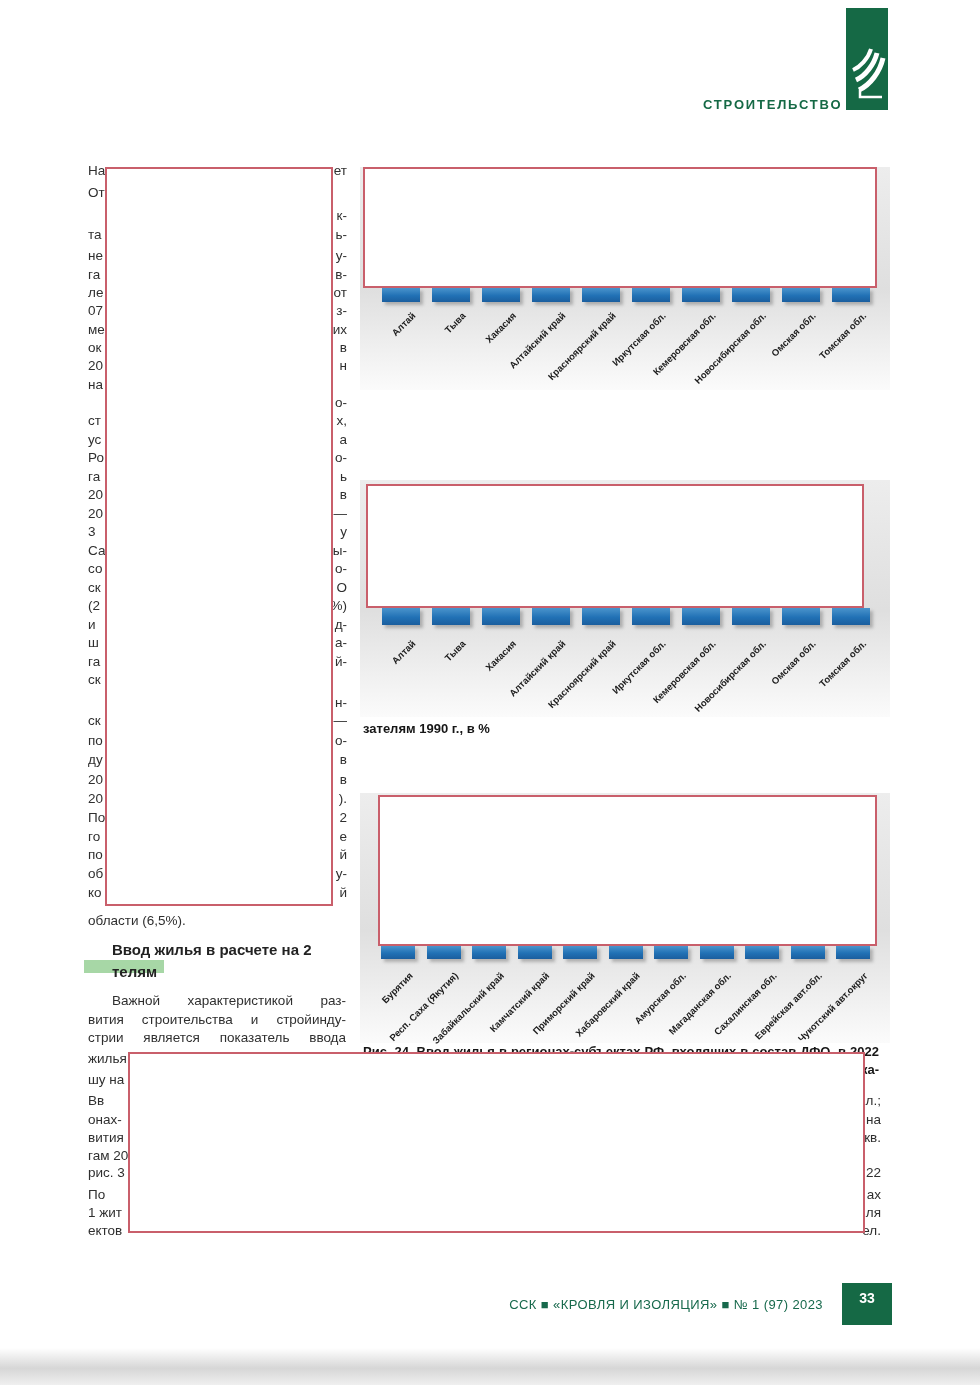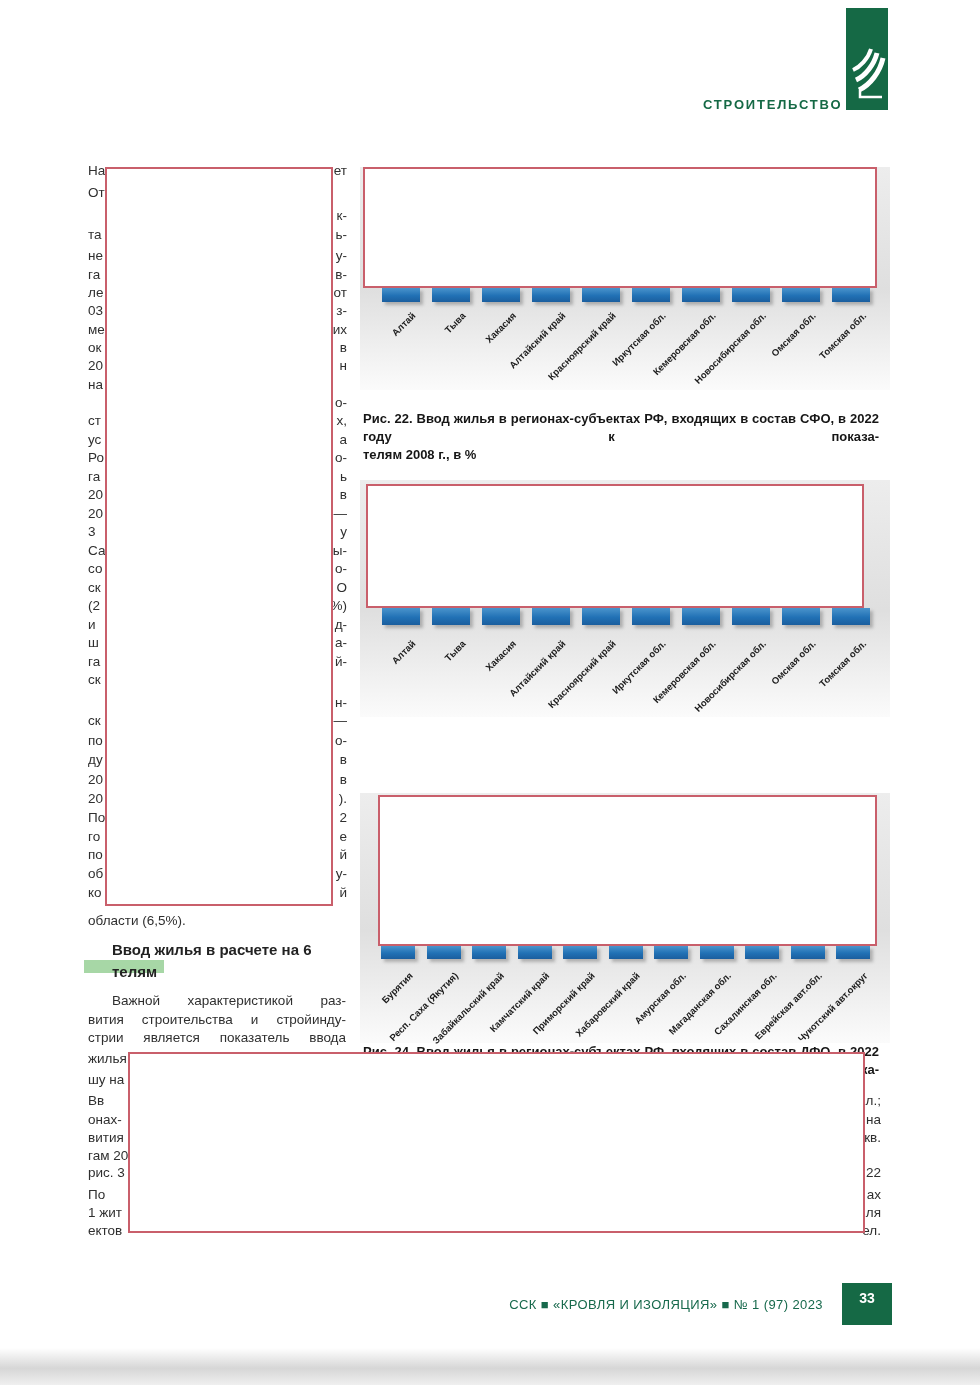--- a/index.html
+++ b/index.html
@@ -88,21 +88,21 @@
       </div>
       <div class="tl" style="top: 267px;">
         <span>га</span>
         <span>в-</span>
       </div>
       <div class="tl" style="top: 285px;">
         <span>ле</span>
         <span>от</span>
       </div>
       <div class="tl" style="top: 303px;">
-        <span>03</span>
+        <span>07</span>
         <span>з-</span>
       </div>
       <div class="tl" style="top: 322px;">
         <span>ме</span>
         <span>их</span>
       </div>
       <div class="tl" style="top: 340px;">
         <span>ок</span>
         <span>в</span>
       </div>
@@ -224,21 +224,21 @@
       </div>
       <div class="tl" style="top: 913px;">
         <span>области (6,5%).</span>
         <span></span>
       </div>
     </div>
 
   <div class="redact" style="left:105px;top:167px;width:228px;height:739px;"></div>
 
   <div class="hl-mark"></div>
-  <div class="sec-head" style="top:941px;">Ввод жилья в расчете на 6</div>
+  <div class="sec-head" style="top:941px;">Ввод жилья в расчете на 2</div>
   <div class="sec-head" style="top:963px;">телям</div>
 
   <div class="para-line indent" style="top:993px;">Важной характеристикой раз-</div>
   <div class="para-line" style="top:1012px;">вития строительства и стройинду-</div>
   <div class="para-line" style="top:1030px;">стрии является показатель ввода</div>
 
   <div class="chart" style="top:167px;height:223px;">
       <div class="bar" style="left: 22px; top: 121px; width: 38px; height: 14px;"></div>
       <span class="xlabel" style="top: 143px; right: 480px;">Алтай</span>
       <div class="bar" style="left: 72px; top: 121px; width: 38px; height: 14px;"></div>
@@ -254,24 +254,20 @@
       <div class="bar" style="left: 322px; top: 121px; width: 38px; height: 14px;"></div>
       <span class="xlabel" style="top: 143px; right: 180px;">Кемеровская обл.</span>
       <div class="bar" style="left: 372px; top: 121px; width: 38px; height: 14px;"></div>
       <span class="xlabel" style="top: 143px; right: 130px;">Новосибирская обл.</span>
       <div class="bar" style="left: 422px; top: 121px; width: 38px; height: 14px;"></div>
       <span class="xlabel" style="top: 143px; right: 80px;">Омская обл.</span>
       <div class="bar" style="left: 472px; top: 121px; width: 38px; height: 14px;"></div>
       <span class="xlabel" style="top: 143px; right: 30px;">Томская обл.</span>
     </div>
   <div class="redact" style="left:363px;top:167px;width:514px;height:121px;"></div>
-  <div class="caption" style="top:410px;">
-    <div class="j">Рис. 22. Ввод жилья в регионах-субъектах РФ, входящих в состав СФО, в 2022 году к показа-</div>
-    <div>телям 2008 г., в %</div>
-  </div>
 
   <div class="chart" style="top:480px;height:237px;">
       <div class="bar" style="left: 22px; top: 128px; width: 38px; height: 17px;"></div>
       <span class="xlabel" style="top: 158px; right: 480px;">Алтай</span>
       <div class="bar" style="left: 72px; top: 128px; width: 38px; height: 17px;"></div>
       <span class="xlabel" style="top: 158px; right: 430px;">Тыва</span>
       <div class="bar" style="left: 122px; top: 128px; width: 38px; height: 17px;"></div>
       <span class="xlabel" style="top: 158px; right: 380px;">Хакасия</span>
       <div class="bar" style="left: 172px; top: 128px; width: 38px; height: 17px;"></div>
       <span class="xlabel" style="top: 158px; right: 330px;">Алтайский край</span>
@@ -283,20 +279,21 @@
       <span class="xlabel" style="top: 158px; right: 180px;">Кемеровская обл.</span>
       <div class="bar" style="left: 372px; top: 128px; width: 38px; height: 17px;"></div>
       <span class="xlabel" style="top: 158px; right: 130px;">Новосибирская обл.</span>
       <div class="bar" style="left: 422px; top: 128px; width: 38px; height: 17px;"></div>
       <span class="xlabel" style="top: 158px; right: 80px;">Омская обл.</span>
       <div class="bar" style="left: 472px; top: 128px; width: 38px; height: 17px;"></div>
       <span class="xlabel" style="top: 158px; right: 30px;">Томская обл.</span>
     </div>
   <div class="redact" style="left:366px;top:484px;width:498px;height:124px;"></div>
   <div class="caption" style="top:720px;">
+    <div>зателям 1990 г., в %</div>
   </div>
 
   <div class="chart" style="top:793px;height:250px;">
       <div class="bar" style="left: 21px; top: 153px; width: 34px; height: 13px;"></div>
       <span class="xlabel" style="top: 177px; right: 483px;">Бурятия</span>
       <div class="bar" style="left: 66.5px; top: 153px; width: 34px; height: 13px;"></div>
       <span class="xlabel" style="top: 177px; right: 437.5px;">Респ. Саха (Якутия)</span>
       <div class="bar" style="left: 112px; top: 153px; width: 34px; height: 13px;"></div>
       <span class="xlabel" style="top: 177px; right: 392px;">Забайкальский край</span>
       <div class="bar" style="left: 157.5px; top: 153px; width: 34px; height: 13px;"></div>

